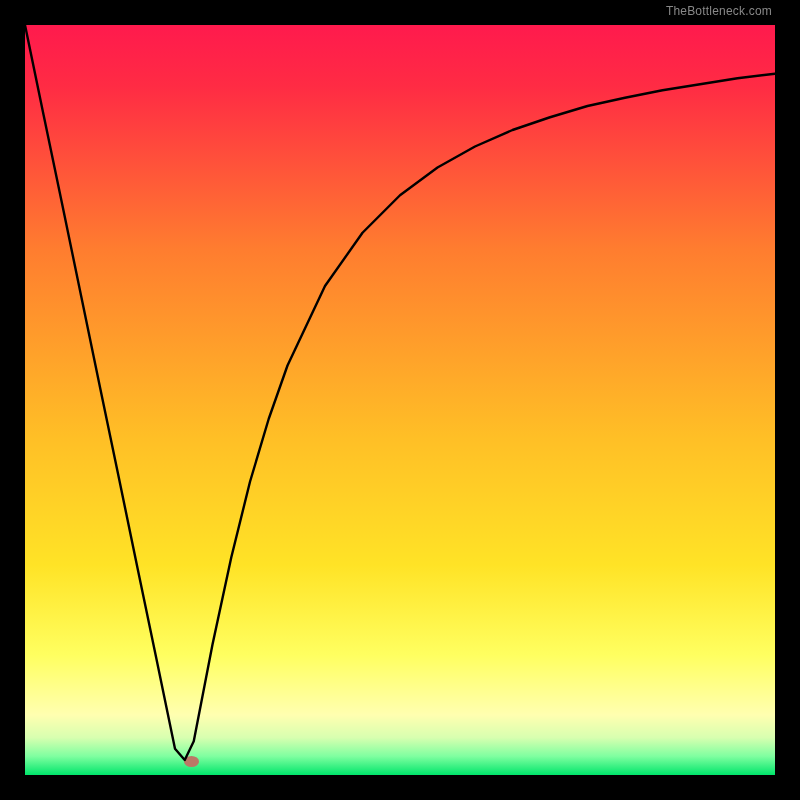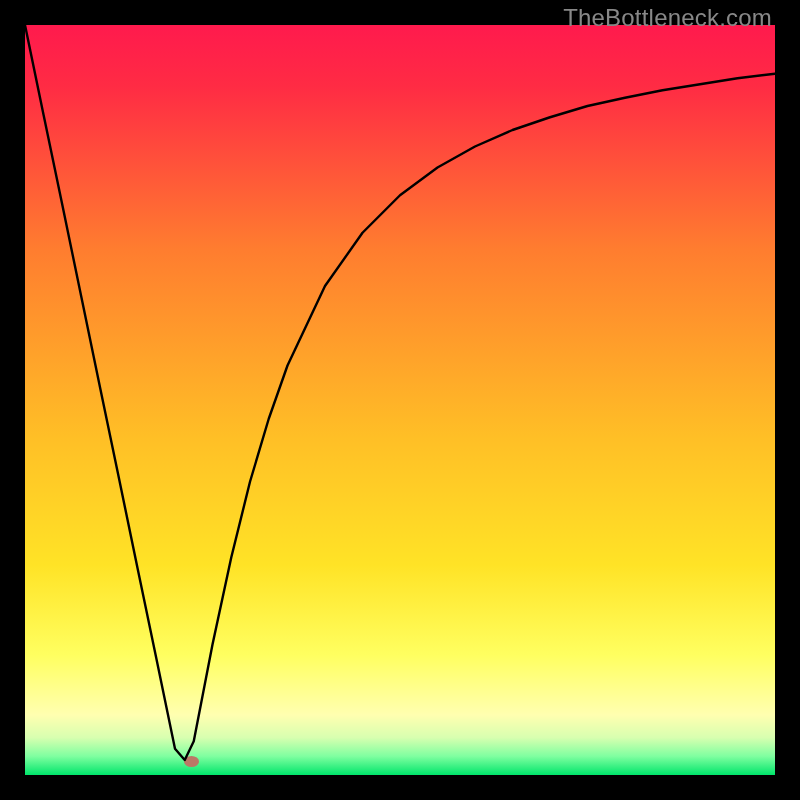--- a/index.html
+++ b/index.html
@@ -23,21 +23,21 @@
     left: 0;
     top: 0;
     width: 750px;
     height: 750px;
   }
   .watermark {
     position: absolute;
     top: 4px;
     right: 28px;
     font-family: Arial, Helvetica, sans-serif;
-    font-size: 24px;
+    font-size: 12px;
     color: #888;
     letter-spacing: 0.2px;
   }
   .curve {
     position: absolute;
     left: 25px;
     top: 25px;
     width: 750px;
     height: 750px;
     pointer-events: none;

